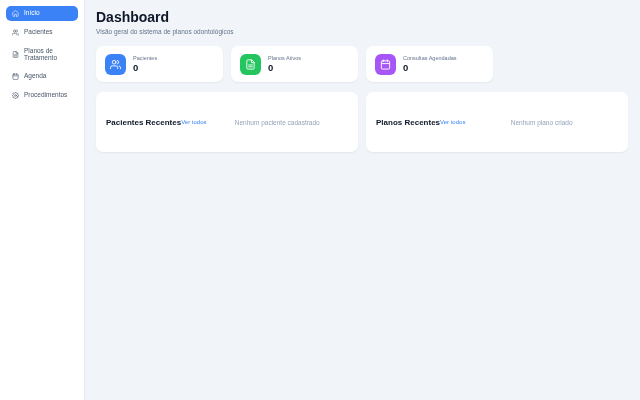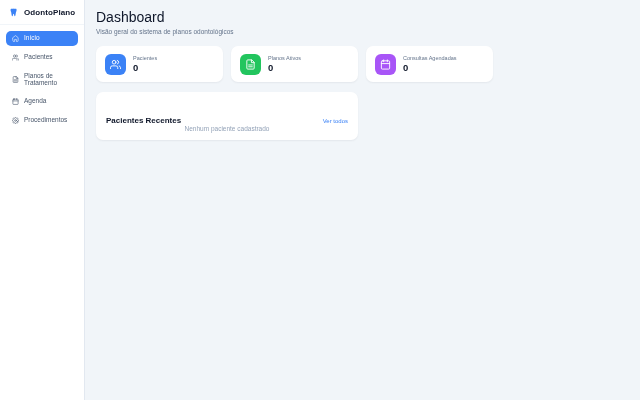--- a/index.html
+++ b/index.html
@@ -39,21 +39,21 @@
     font-size: 6.5px;
     color: #475569;
     cursor: pointer;
     line-height: 1;
   }
   .nav-item .nav-ico { width: 7px; height: 7px; flex: 0 0 auto; }
   .nav-item.active { background: #3b82f6; color: #ffffff; }
 
   
   .main { flex: 1; padding: 9px 12px 0 11px; }
-  .page-title { font-size: 14px; font-weight: normal; color: #0f172a; }
+  .page-title { font-size: 14px; font-weight: bold; color: #0f172a; }
   .page-subtitle { font-size: 6.5px; color: #64748b; margin-top: 3px; }
 
   .stats-row {
     display: grid;
     grid-template-columns: repeat(4, 1fr);
     gap: 8px;
     margin-top: 11px;
   }
   .stat-card {
     background: #ffffff;
@@ -83,49 +83,43 @@
   .panels-row {
     display: grid;
     grid-template-columns: 1fr 1fr;
     gap: 8px;
     margin-top: 10px;
   }
   .panel {
     background: #ffffff;
     border-radius: 7px;
     box-shadow: 0 1px 2px rgba(15,23,42,.06);
-    padding: 24px 10px;
-    height: 48px;
-    display: flex;
-    flex-direction: column;
+    padding: 8px 10px;
+    height: 60px;
+    display: flex;
+    flex-direction: row;
   }
   .panel-head { display: flex; align-items: center; justify-content: space-between; }
   .panel-title { font-size: 8px; font-weight: bold; color: #0f172a; }
   .panel-link { font-size: 6px; color: #3b82f6; text-decoration: none; cursor: pointer; }
   .panel-empty {
     flex: 1;
     display: flex;
     align-items: center;
     justify-content: center;
     font-size: 6.5px;
     color: #94a3b8;
   }
 
   svg.stroke { fill: none; stroke: currentColor; stroke-width: 2; stroke-linecap: round; stroke-linejoin: round; }
 </style>
 </head>
 <body>
 
 <aside class="sidebar">
-  <div class="logo-row">
-    <svg class="logo-icon" viewBox="0 0 24 24">
-      <path fill="currentColor" d="M12 3c-1.8 0-2.6 1-4.5 1-1.6 0-2.7-1.2-3.6.3-1 1.8-.3 4.6.7 6.4.9 1.7.8 9.3 2.7 9.3 1.7 0 1-5.5 2.7-5.5s1 5.5 2.7 5.5c1.9 0 1.8-7.6 2.7-9.3 1-1.8 1.7-4.6.7-6.4-.9-1.5-2-.3-3.6-.3-1.9 0-2.7-1-4.5-1z"></path>
-    </svg>
-    <span class="logo-text">OdontoPlano</span>
-  </div>
 
   <nav class="nav">
     <div class="nav-item active">
       <svg class="nav-ico stroke" viewBox="0 0 24 24">
         <path d="M3 9l9-7 9 7v11a2 2 0 0 1-2 2h-4v-7h-6v7H5a2 2 0 0 1-2-2z"></path>
       </svg>
       <span>Início</span>
     </div>
     <div class="nav-item">
       <svg class="nav-ico stroke" viewBox="0 0 24 24">
@@ -218,14 +212,21 @@
 
   <div class="panels-row">
     <section class="panel">
       <div class="panel-head">
         <span class="panel-title">Pacientes Recentes</span>
         <a class="panel-link">Ver todos</a>
       </div>
       <div class="panel-empty">Nenhum paciente cadastrado</div>
     </section>
 
+    <section class="panel">
+      <div class="panel-head">
+        <span class="panel-title">Planos Recentes</span>
+        <a class="panel-link">Ver todos</a>
+      </div>
+      <div class="panel-empty">Nenhum plano criado</div>
+    </section>
   </div>
 </main>
 
 </body></html>

